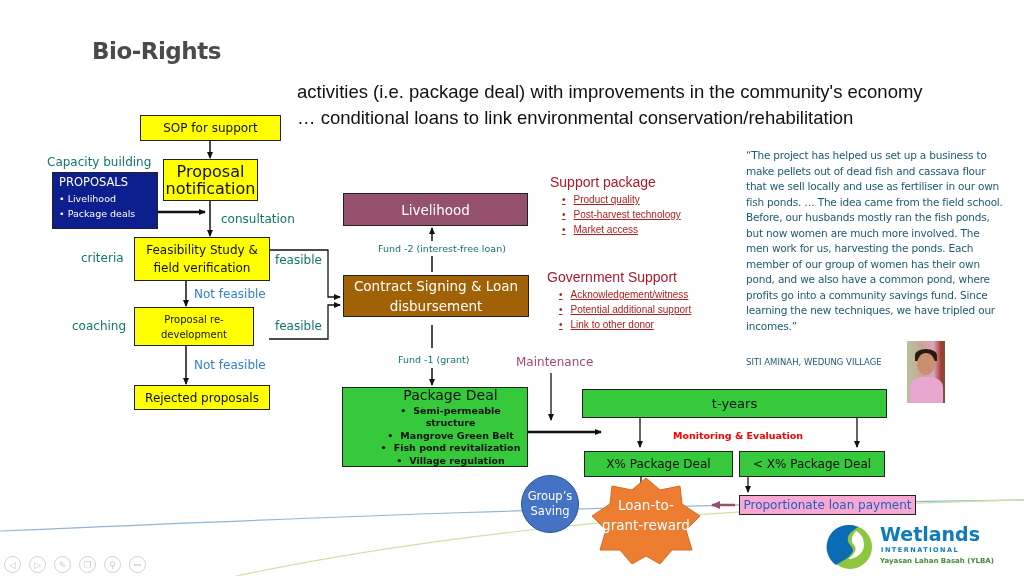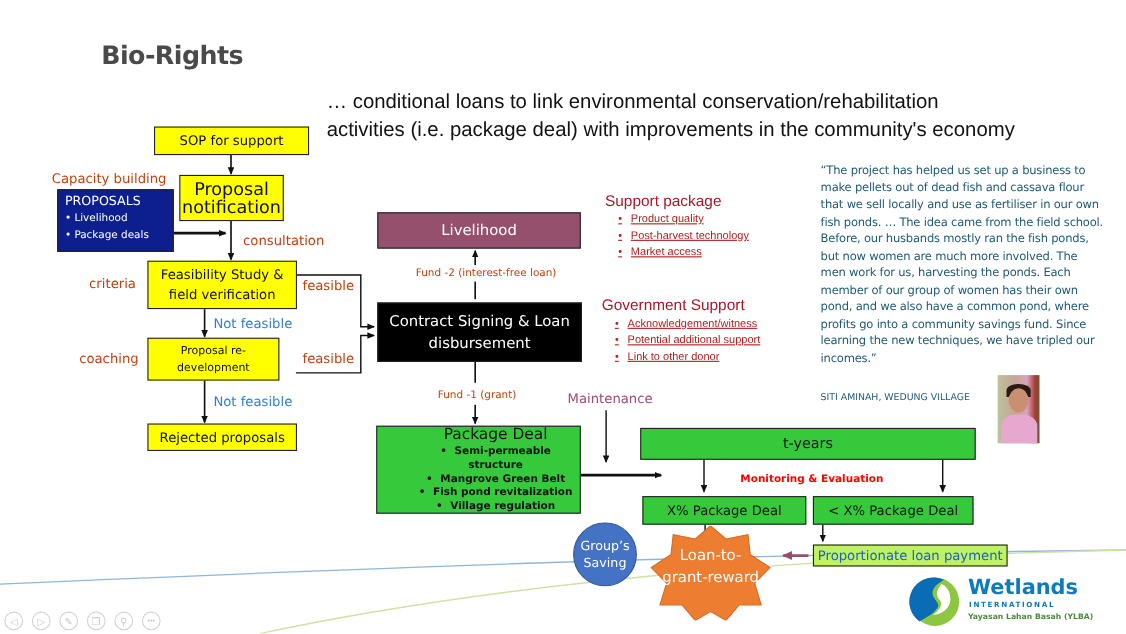--- a/index.html
+++ b/index.html
@@ -18,21 +18,21 @@
     line-height: 26px; font-family: "Liberation Sans", sans-serif;
   }
   .box {
     position: absolute; box-sizing: border-box; border: 1.3px solid #222;
     display: flex; align-items: center; justify-content: center; text-align: center;
     font-family: "DejaVu Sans", sans-serif;
   }
   .yellow { background: #ffff00; color: #111; }
   .green { background: #35c93b; color: #111; }
   .lbl { position: absolute; font-family: "DejaVu Sans", sans-serif; white-space: nowrap; }
-  .navy { color: #c2410c; }
+  .navy { color: #0f766e; }
   .blue2 { color: #2f7fd0; }
   .red { color: #b01e1e; }
   .dark-red-title { color: #a8192a; }
   .proposals {
     left: 52px; top: 172px; width: 106px; height: 57px; background: #0d1f8e; color: #fff;
     border: 1.3px solid #222; box-sizing: border-box; padding: 2px 6px;
     font-family: "DejaVu Sans", sans-serif;
   }
   .proposals .head { font-size: 11.5px; }
   .proposals .item { font-size: 9.5px; margin-top: 4px; }
@@ -96,22 +96,22 @@
 
   <line x1="640" y1="418" x2="640" y2="447" stroke="#111" stroke-width="1.3" marker-end="url(#ah)"></line>
   <line x1="857" y1="418" x2="857" y2="447" stroke="#111" stroke-width="1.3" marker-end="url(#ah)"></line>
   <line x1="641" y1="477" x2="641" y2="491" stroke="#111" stroke-width="1.3" marker-end="url(#ah)"></line>
   <line x1="748" y1="477" x2="748" y2="492" stroke="#111" stroke-width="1.3" marker-end="url(#ah)"></line>
   <line x1="735" y1="505" x2="712" y2="505" stroke="#95506e" stroke-width="2.5" marker-end="url(#ahp)"></line>
 </svg>
 
 <div class="abs title">Bio-Rights</div>
 <div class="abs subtitle">
+  <div>activities (i.e. package deal) with improvements in the community's economy</div>
   <div>… conditional loans to link environmental conservation/rehabilitation</div>
-  <div>activities (i.e. package deal) with improvements in the community's economy</div>
 </div>
 
 <div class="box yellow" style="left:140px; top:115px; width:141px; height:26px; font-size:12px;">
   <span>SOP for support</span>
 </div>
 
 <div class="lbl navy" style="left:47px; top:155px; font-size:12px;">Capacity building</div>
 
 <div class="box yellow" style="left:163px; top:159px; width:95px; height:42px; font-size:16px; flex-direction:column; line-height:17px;">
   <span>Proposal</span>
@@ -151,21 +151,21 @@
 <div class="box yellow" style="left:134px; top:385px; width:136px; height:25px; font-size:12px;">
   <span>Rejected proposals</span>
 </div>
 
 <div class="box" style="left:343px; top:193px; width:185px; height:33px; background:#95506e; color:#fff; font-size:13.5px;">
   <span>Livelihood</span>
 </div>
 
 <div class="lbl navy" style="left:378px; top:243px; font-size:9.5px;">Fund -2 (interest-free loan)</div>
 
-<div class="box" style="left:343px; top:275px; width:186px; height:54px; background:#000000; color:#fff; font-size:13.5px; flex-direction:column; line-height:20px;">
+<div class="box" style="left:343px; top:275px; width:186px; height:42px; background:#a16207; color:#fff; font-size:13.5px; flex-direction:column; line-height:20px;">
   <span>Contract Signing &amp; Loan</span>
   <span>disbursement</span>
 </div>
 
 <div class="lbl navy" style="left:398px; top:354px; font-size:9.5px;">Fund -1 (grant)</div>
 
 <div class="lbl" style="left:516px; top:355px; font-size:12px; color:#a04a78;">Maintenance</div>
 
 <div class="box green pd-box">
   <div class="pd-title">Package Deal</div>
@@ -208,21 +208,21 @@
 <div class="lbl" style="left:673px; top:430px; font-size:9.5px; font-weight:bold; color:#ff0000;">Monitoring &amp; Evaluation</div>
 
 <div class="box green" style="left:584px; top:451px; width:149px; height:26px; font-size:12px;">
   <span>X% Package Deal</span>
 </div>
 
 <div class="box green" style="left:739px; top:451px; width:146px; height:26px; font-size:12px;">
   <span>&lt; X% Package Deal</span>
 </div>
 
-<div class="box" style="left:739px; top:495px; width:177px; height:20px; background:#bef264; color:#1f5fbf; font-size:12px;">
+<div class="box" style="left:739px; top:495px; width:177px; height:20px; background:#f9a8d4; color:#1f5fbf; font-size:12px;">
   <span>Proportionate loan payment</span>
 </div>
 
 <div class="abs" style="left:521px; top:475px; width:56px; height:56px; border-radius:50%; background:#4472c4; border:1px solid #2f5597; color:#fff; font-size:11.5px; display:flex; flex-direction:column; align-items:center; justify-content:center; line-height:15px; font-family:'DejaVu Sans',sans-serif;">
   <span>Group’s</span>
   <span>Saving</span>
 </div>
 
 <svg class="abs" style="left:590px; top:478px;" width="112" height="86">
   <polygon points="56,0 70,12 90,8 92,26 110,38 96,52 102,72 82,72 70,86 56,78 42,86 30,72 10,72 16,52 2,38 20,26 22,8 42,12" fill="#ed7d31" stroke="#d96a20" stroke-width="1"></polygon>

